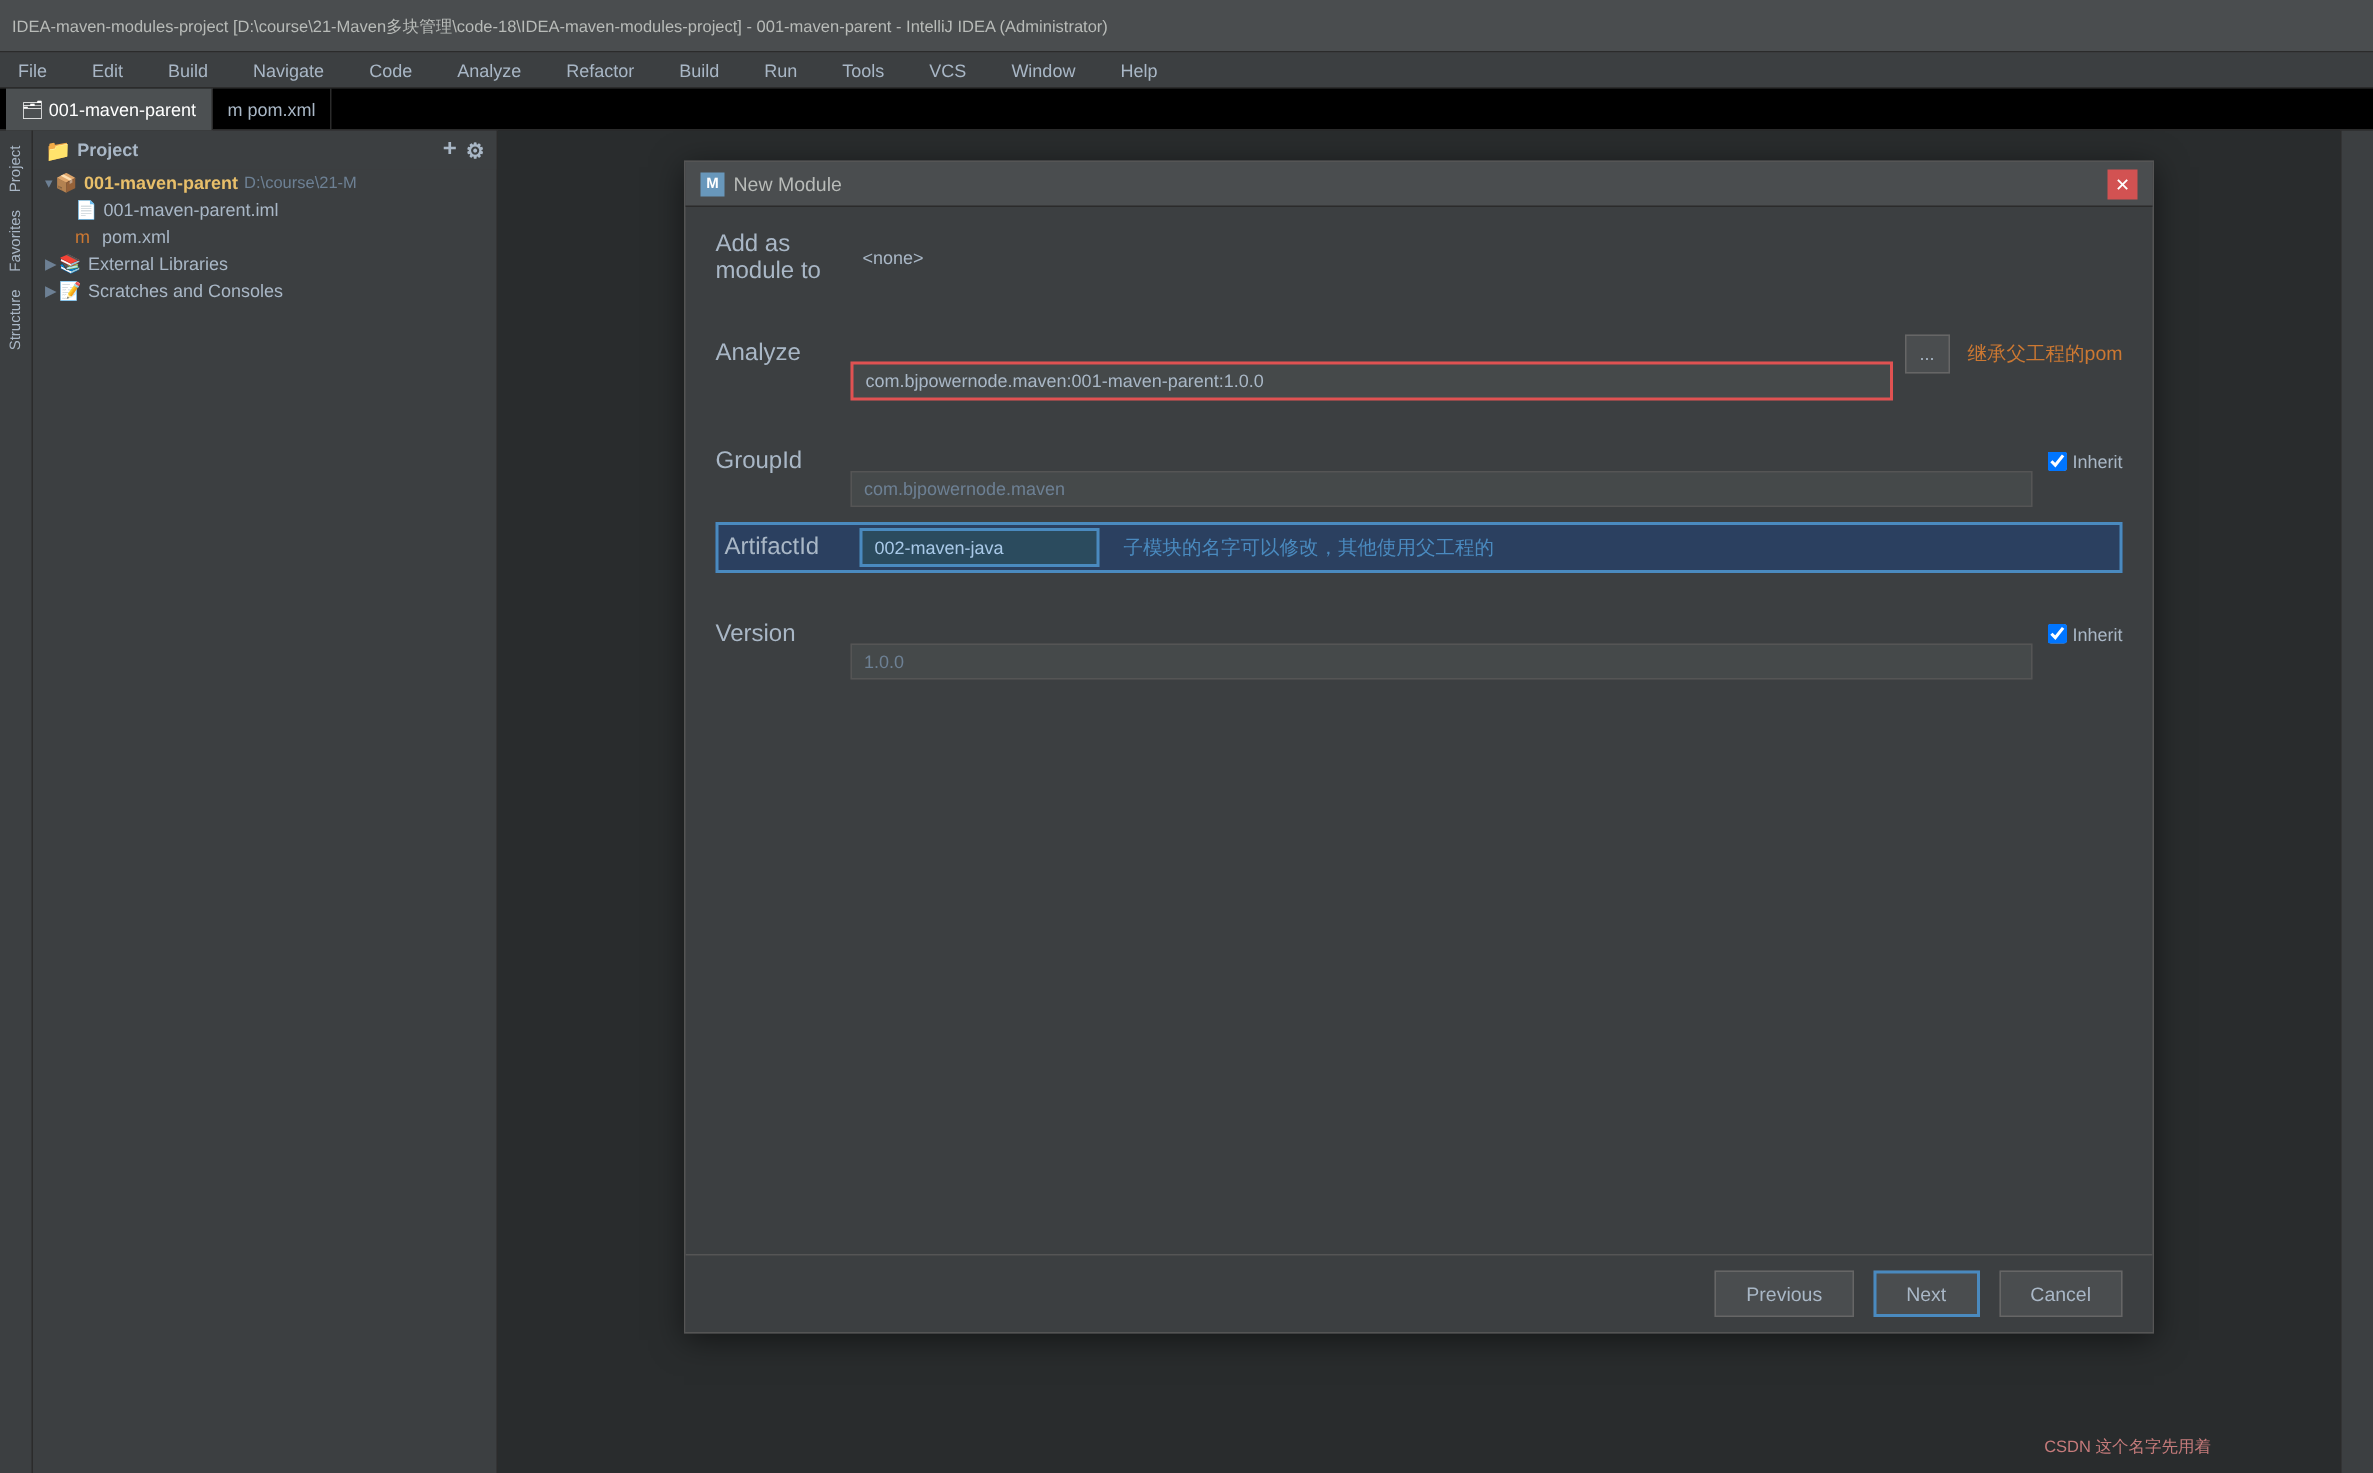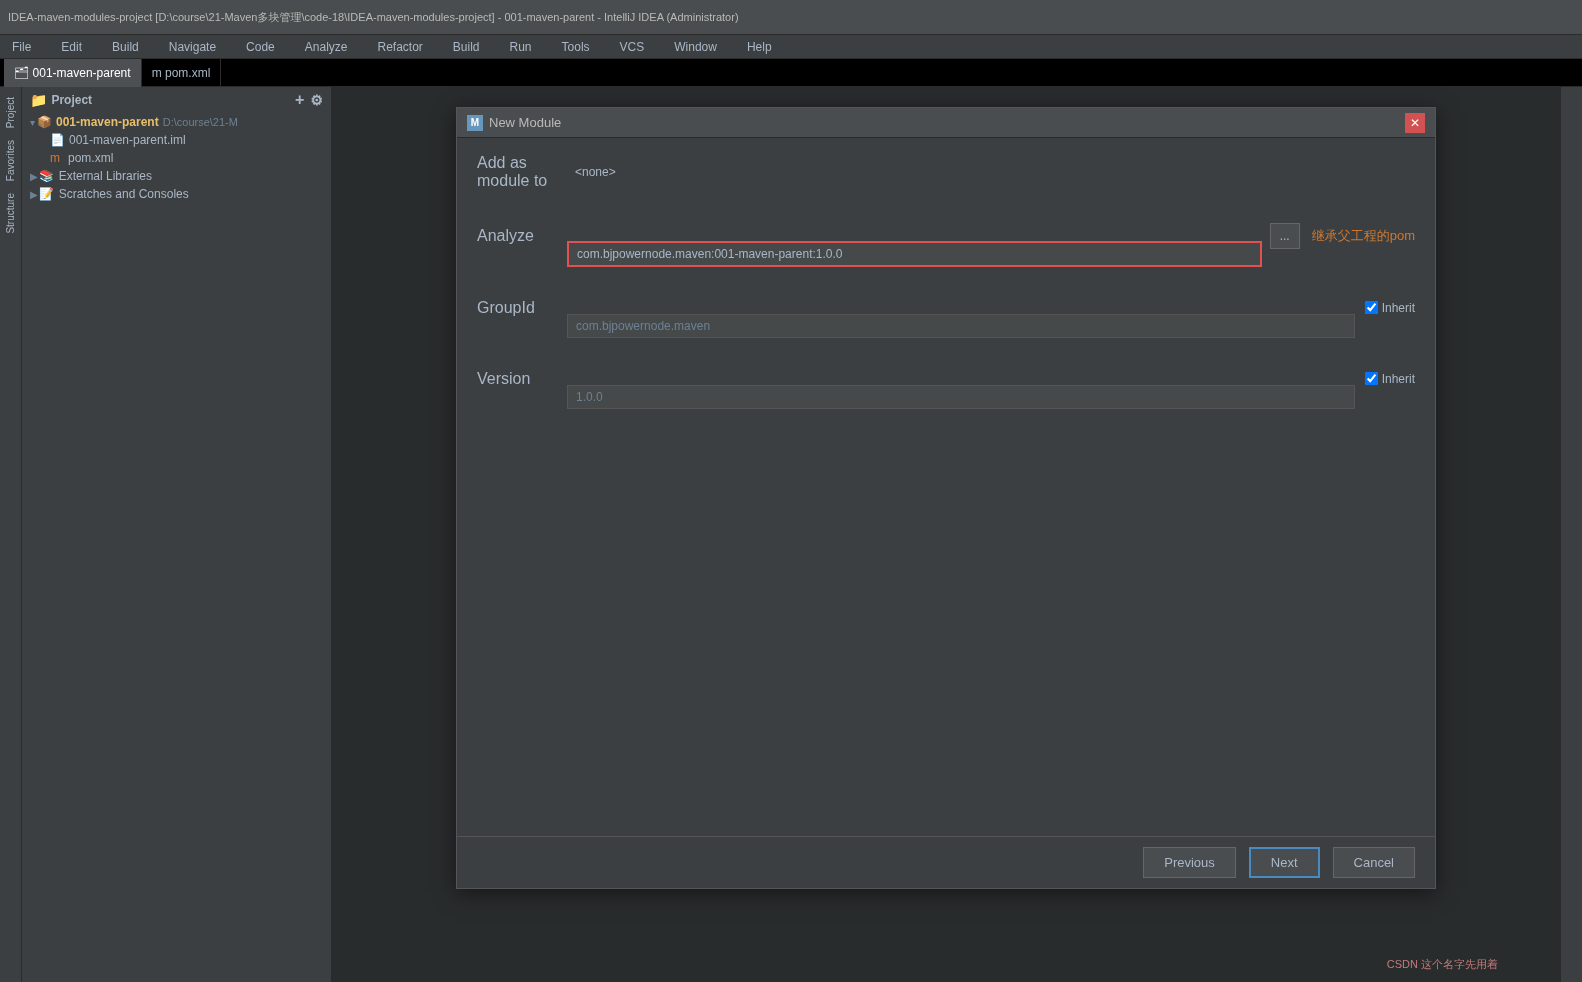--- a/index.html
+++ b/index.html
@@ -299,21 +299,21 @@
     .right-vtabs {
       width: 22px;
       background: #3c3f41;
       border-left: 1px solid #2b2b2b;
     }
 
     
     .watermark {
       position: fixed;
       bottom: 10px;
-      right: 84px;
+      right: 108px;
       color: #c67b7b;
       font-size: 11px;
       font-family: 'Microsoft YaHei', Arial, sans-serif;
     }
 
     
     .dialog-content-wrapper {
       min-height: 750px;
       position: relative;
       padding-bottom: 60px;
@@ -425,20 +425,25 @@
               <span class="form-label">GroupId</span>
               <div class="form-input-container">
                 <input class="form-input" type="text" value="com.bjpowernode.maven" style="color: rgb(109, 128, 148);">
               </div>
               <div class="inherit-checkbox">
                 <input type="checkbox" checked="" style="">
                 <span>Inherit</span>
               </div>
             </div>
 
+            <div class="form-row" style="border: 2px solid #4a8abf; background: #2b4060; padding: 2px 4px;">
+              <span class="form-label">ArtifactId</span>
+              <input class="form-input" type="text" value="002-maven-java" style="border: 2px solid rgb(74, 138, 191); background: rgb(43, 75, 94); color: rgb(169, 201, 232); width: 160px; flex-shrink: 0;">
+              <span class="annotation-blue" style="color:#4a8abf; font-family:'Microsoft YaHei',Arial,sans-serif; font-size:13px; margin-left:8px;">子模块的名字可以修改，其他使用父工程的</span>
+            </div>
 
             <div class="form-row">
               <span class="form-label">Version</span>
               <div class="form-input-container">
                 <input class="form-input" type="text" value="1.0.0" style="color: rgb(109, 128, 148);">
               </div>
               <div class="inherit-checkbox">
                 <input type="checkbox" checked="" style="">
                 <span>Inherit</span>
               </div>

